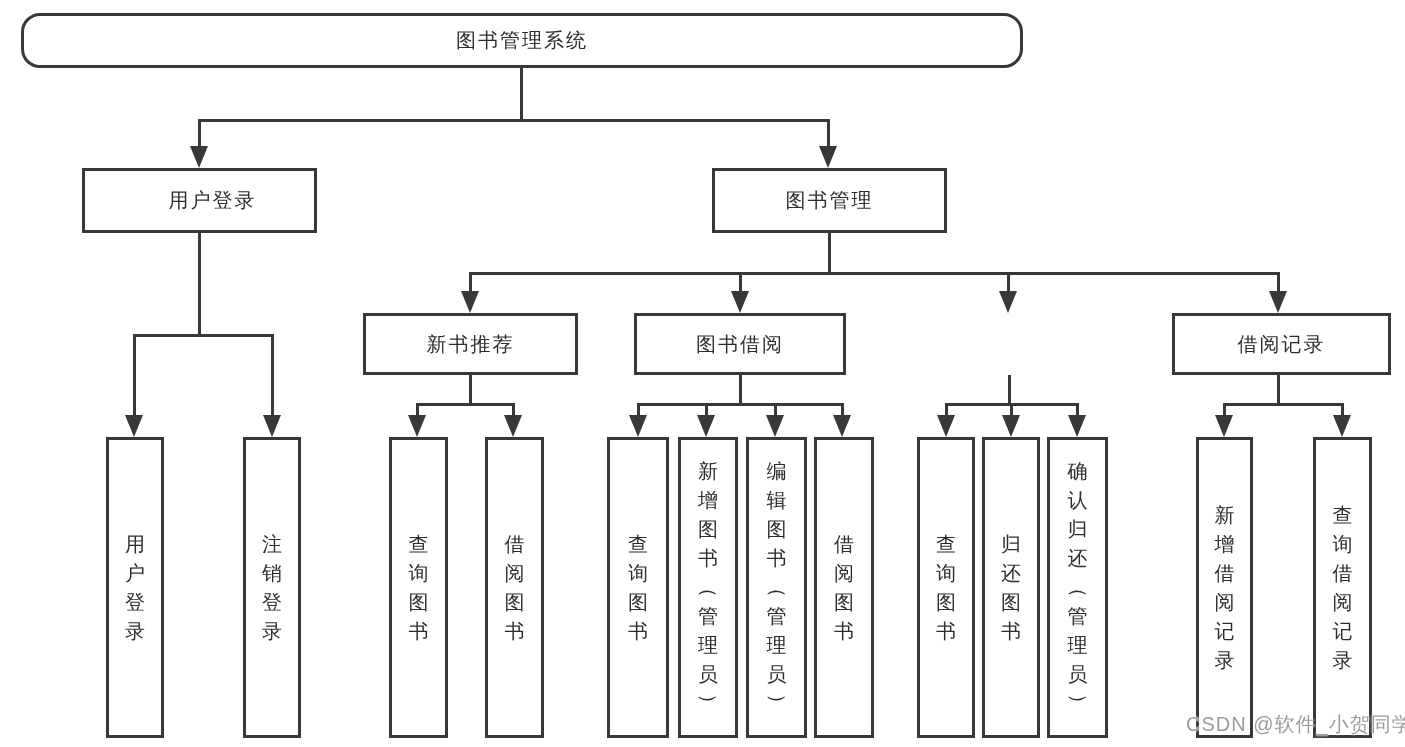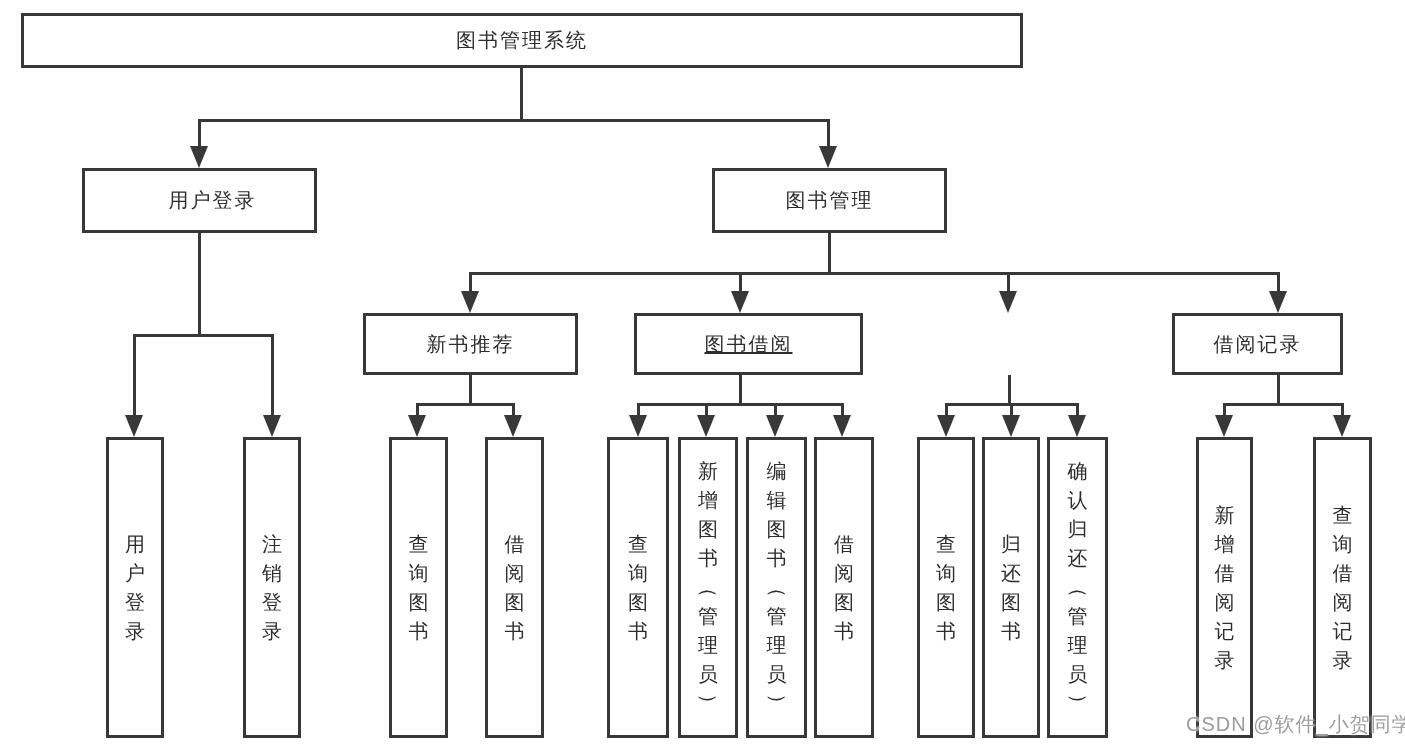--- a/index.html
+++ b/index.html
@@ -30,21 +30,21 @@
     position:absolute;left:1186px;top:711px;z-index:5;
     font-size:20px;color:#9c9c9c;letter-spacing:1px;white-space:nowrap;
     text-shadow:0 0 3px #ffffff,0 0 2px #ffffff;
   }
 </style>
 </head>
 <body>
 
 <div id="canvas">
 
-  <div class="box" style="left:21px;top:13px;width:1002px;height:55px;">
+  <div class="box" style="left:21px;top:13px;width:1002px;height:55px;border-radius:19px;">
     <span>图书管理系统</span>
   </div>
 
   <div class="vline" style="left:520px;top:68px;height:52px;"></div>
   <div class="hline" style="left:198px;top:119px;width:632px;"></div>
   <div class="vline" style="left:198px;top:119px;height:31px;"></div>
   <div class="tri" style="left:190px;top:146px;"></div>
   <div class="vline" style="left:827px;top:119px;height:31px;"></div>
   <div class="tri" style="left:819px;top:146px;"></div>
 
@@ -86,24 +86,24 @@
   <div class="vline" style="left:739px;top:272px;height:20px;"></div>
   <div class="tri" style="left:731px;top:291px;"></div>
   <div class="vline" style="left:1007px;top:272px;height:20px;"></div>
   <div class="tri" style="left:999px;top:291px;"></div>
   <div class="vline" style="left:1277px;top:272px;height:20px;"></div>
   <div class="tri" style="left:1269px;top:291px;"></div>
 
   <div class="box" style="left:363px;top:313px;width:215px;height:62px;text-align:right;">
     <span>新书推荐</span>
   </div>
-  <div class="box" style="left:634px;top:313px;width:229px;height:62px;text-decoration:underline;">
+  <div class="box" style="left:634px;top:313px;width:212px;height:62px;">
     <span>图书借阅</span>
   </div>
-  <div class="box" style="left:1172px;top:313px;width:171px;height:62px;justify-content:center;">
+  <div class="box" style="left:1172px;top:313px;width:219px;height:62px;justify-content:center;">
     <span>借阅记录</span>
   </div>
 
   <div class="vline" style="left:469px;top:375px;height:31px;"></div>
   <div class="hline" style="left:416px;top:403px;width:99px;"></div>
   <div class="vline" style="left:416px;top:403px;height:14px;"></div>
   <div class="tri" style="left:408px;top:415px;"></div>
   <div class="vline" style="left:512px;top:403px;height:14px;"></div>
   <div class="tri" style="left:504px;top:415px;"></div>
 

